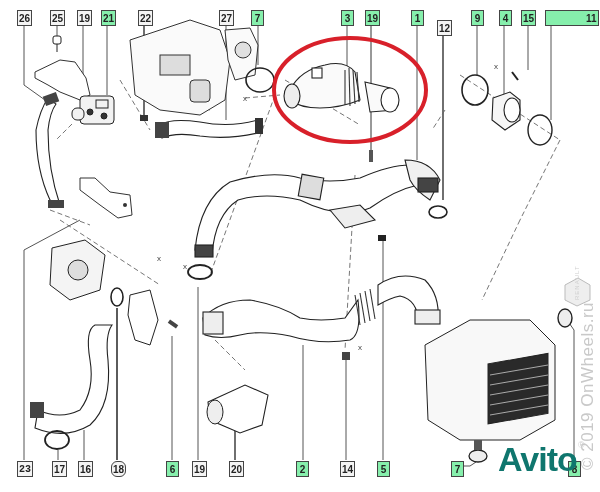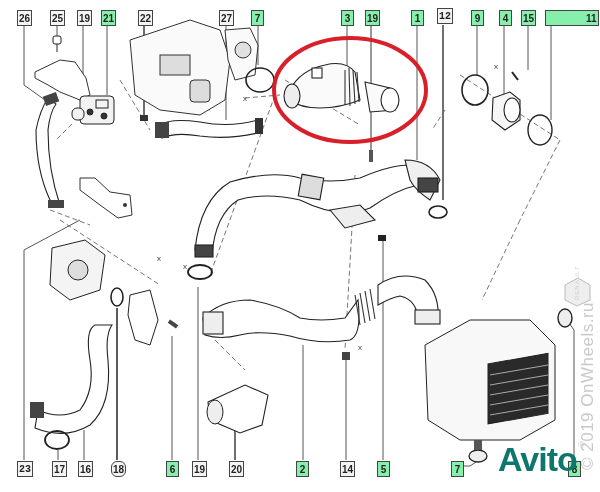--- a/index.html
+++ b/index.html
@@ -211,21 +211,21 @@
   <div class="callout" style="left:17px;top:10px;">26</div>
   <div class="callout" style="left:50px;top:10px;">25</div>
   <div class="callout" style="left:77px;top:10px;">19</div>
   <div class="callout plain" style="left:101px;top:10px;">21</div>
   <div class="callout" style="left:138px;top:10px;">22</div>
   <div class="callout" style="left:219px;top:10px;">27</div>
   <div class="callout plain" style="left:251px;top:10px;">7</div>
   <div class="callout plain" style="left:341px;top:10px;">3</div>
   <div class="callout plain" style="left:365px;top:10px;">19</div>
   <div class="callout plain" style="left:411px;top:10px;">1</div>
-  <div class="callout" style="left:437px;top:8px;font-family:Liberation Mono, monospace;">12</div>
+  <div class="callout" style="left:437px;top:20px;">12</div>
   <div class="callout plain" style="left:471px;top:10px;">9</div>
   <div class="callout plain" style="left:499px;top:10px;">4</div>
   <div class="callout plain" style="left:521px;top:10px;">15</div>
   <div class="callout plain" style="left:545px;top:10px;padding-left:40px;">11</div>
 
   <div class="callout" style="left:17px;top:461px;font-family:Liberation Mono, monospace;">23</div>
   <div class="callout" style="left:52px;top:461px;">17</div>
   <div class="callout" style="left:78px;top:461px;">16</div>
   <div class="callout" style="left:111px;top:461px;border-radius:6px;">18</div>
   <div class="callout plain" style="left:166px;top:461px;">6</div>

